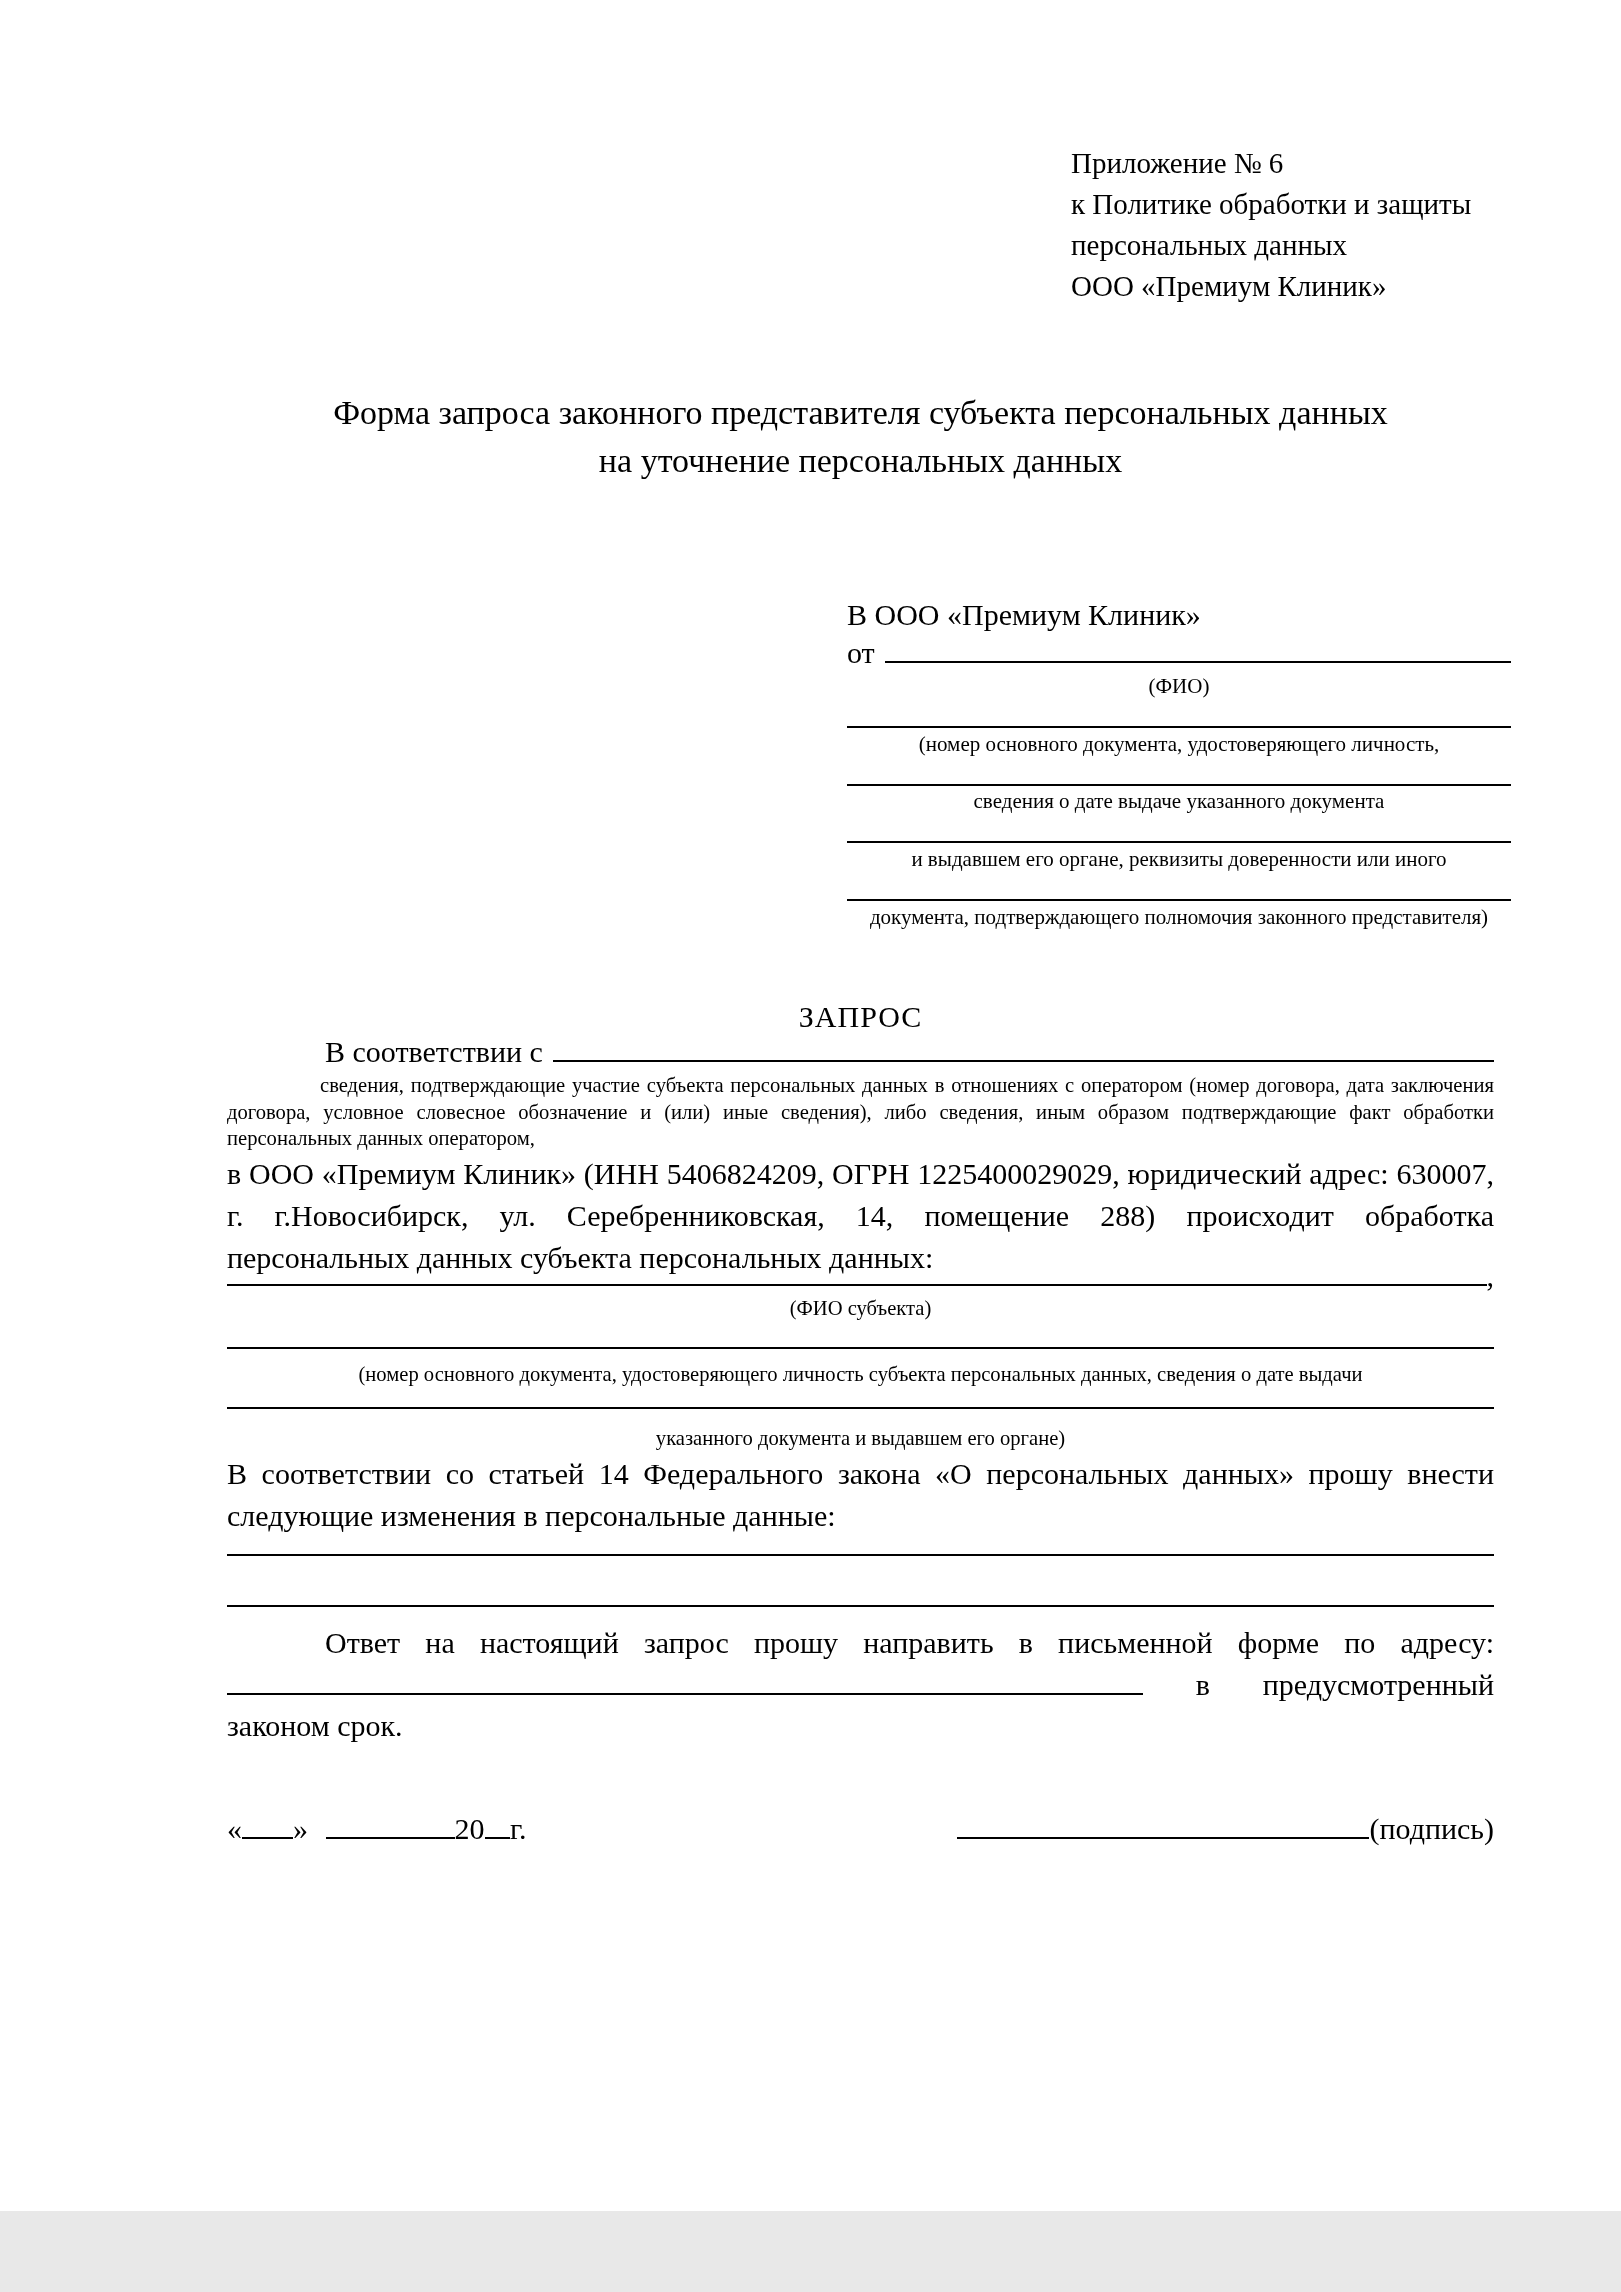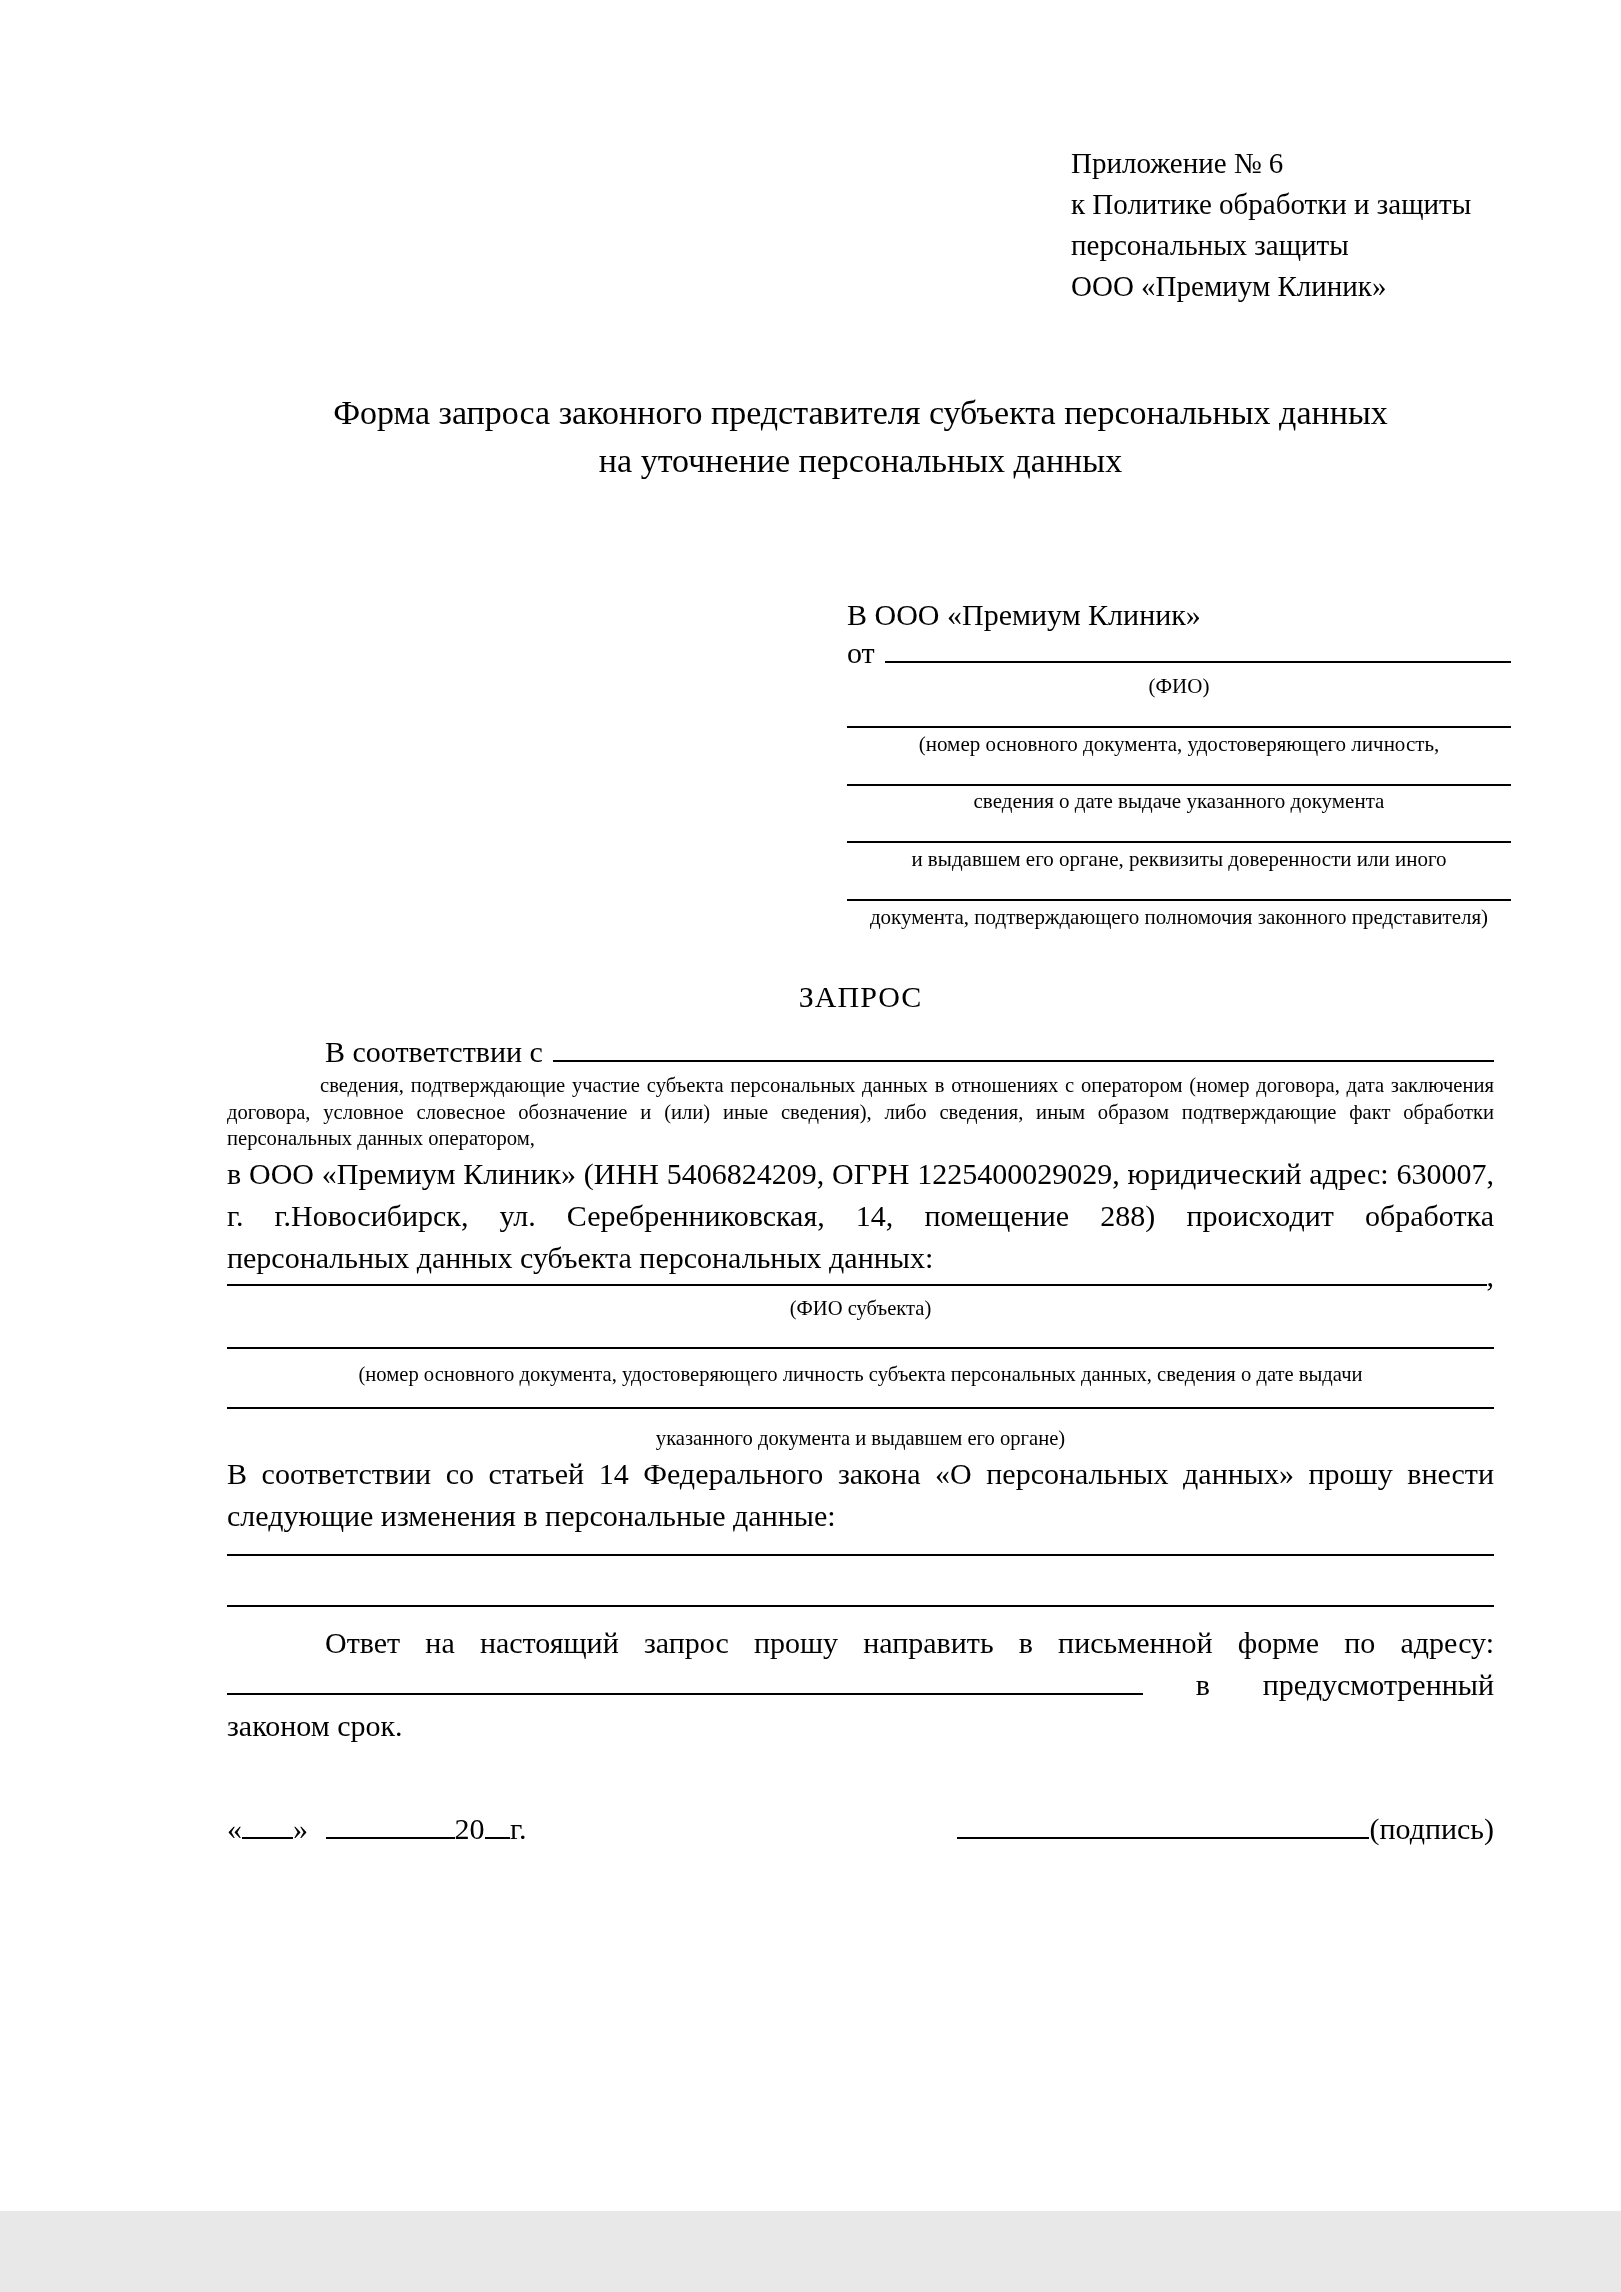--- a/index.html
+++ b/index.html
@@ -22,21 +22,21 @@
   
   .addr{left:847px;right:110px;top:594px;}
   .addr-to{line-height:41px;}
   .from-row{display:flex;align-items:baseline;line-height:35px;}
   .from-row .lbl{white-space:nowrap;}
   .blank{display:inline-block;border-bottom:2.9px solid #000;}
   .grow{flex:1 1 auto;margin-left:9.8px;}
   .cap{font-size:21px;line-height:24.5px;margin-top:3.9px;text-align:center;}
   .bl{height:27.4px;border-bottom:2.9px solid #000;}
   
-  .zapros{top:976px;text-align:center;line-height:42px;letter-spacing:1px;}
+  .zapros{top:996px;text-align:center;line-height:42px;letter-spacing:1px;}
   .intro-row{top:1031px;display:flex;align-items:baseline;line-height:41px;}
   .intro-row .lbl{white-space:nowrap;padding-left:98px;}
   .note{top:1072px;font-size:20.6px;line-height:26.5px;text-align:justify;text-indent:93px;}
   .op-par{top:1153px;line-height:42px;text-align:justify;}
   .comma-row{top:1255px;display:flex;align-items:baseline;line-height:42px;}
   .cap-abs{font-size:20.6px;line-height:24.5px;text-align:center;}
   .rule{border-bottom:2.9px solid #000;height:0;}
   .law-par{top:1453px;line-height:42px;text-align:justify;}
   .answer1{top:1622px;line-height:42px;text-align:justify;text-align-last:justify;text-indent:98px;}
   .answer2{top:1664px;display:flex;align-items:baseline;justify-content:space-between;line-height:42px;}
@@ -45,21 +45,21 @@
   .nowrap{white-space:nowrap;}
 </style>
 </head>
 <body>
 
 <div class="page">
 
   <div class="abs appendix">
     <div>Приложение № 6</div>
     <div>к Политике обработки и защиты</div>
-    <div>персональных защиты</div>
+    <div>персональных данных</div>
     <div>ООО «Премиум Клиник»</div>
   </div>
 
   <div class="abs body-col title">
     <div>Форма запроса законного представителя субъекта персональных данных</div>
     <div>на уточнение персональных данных</div>
   </div>
 
   <div class="abs addr">
     <div class="addr-to">В ООО «Премиум Клиник»</div>

